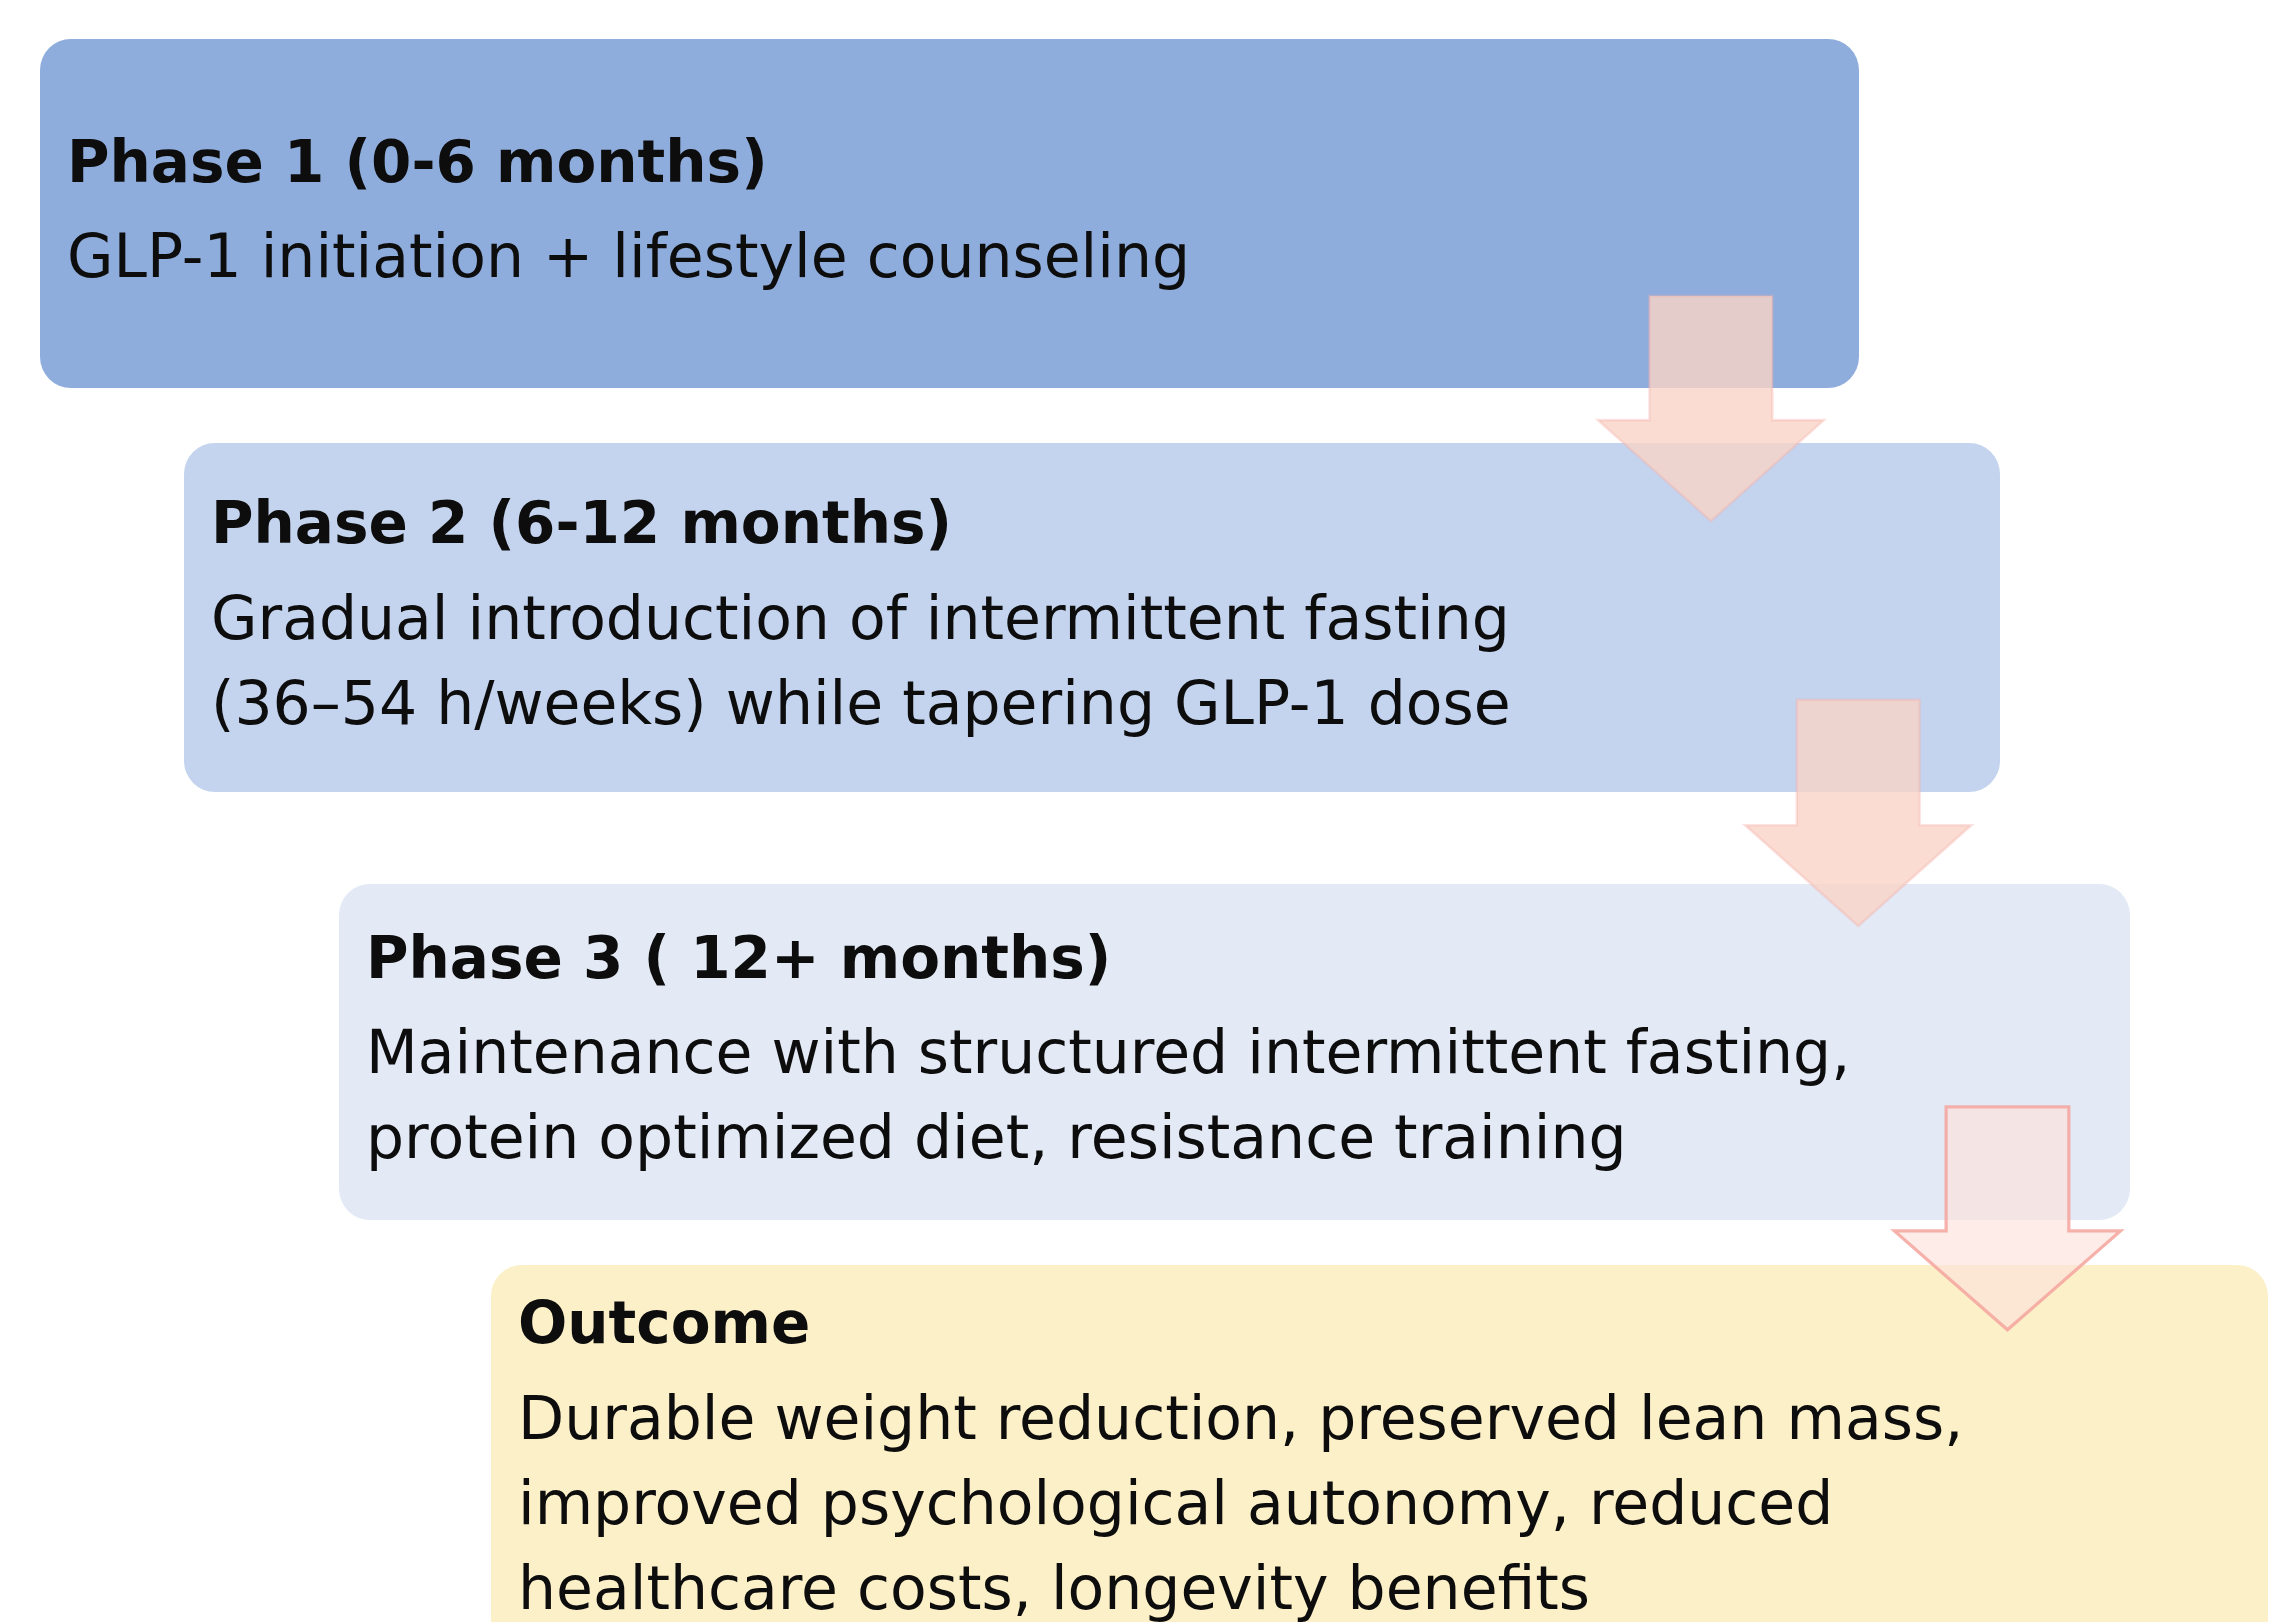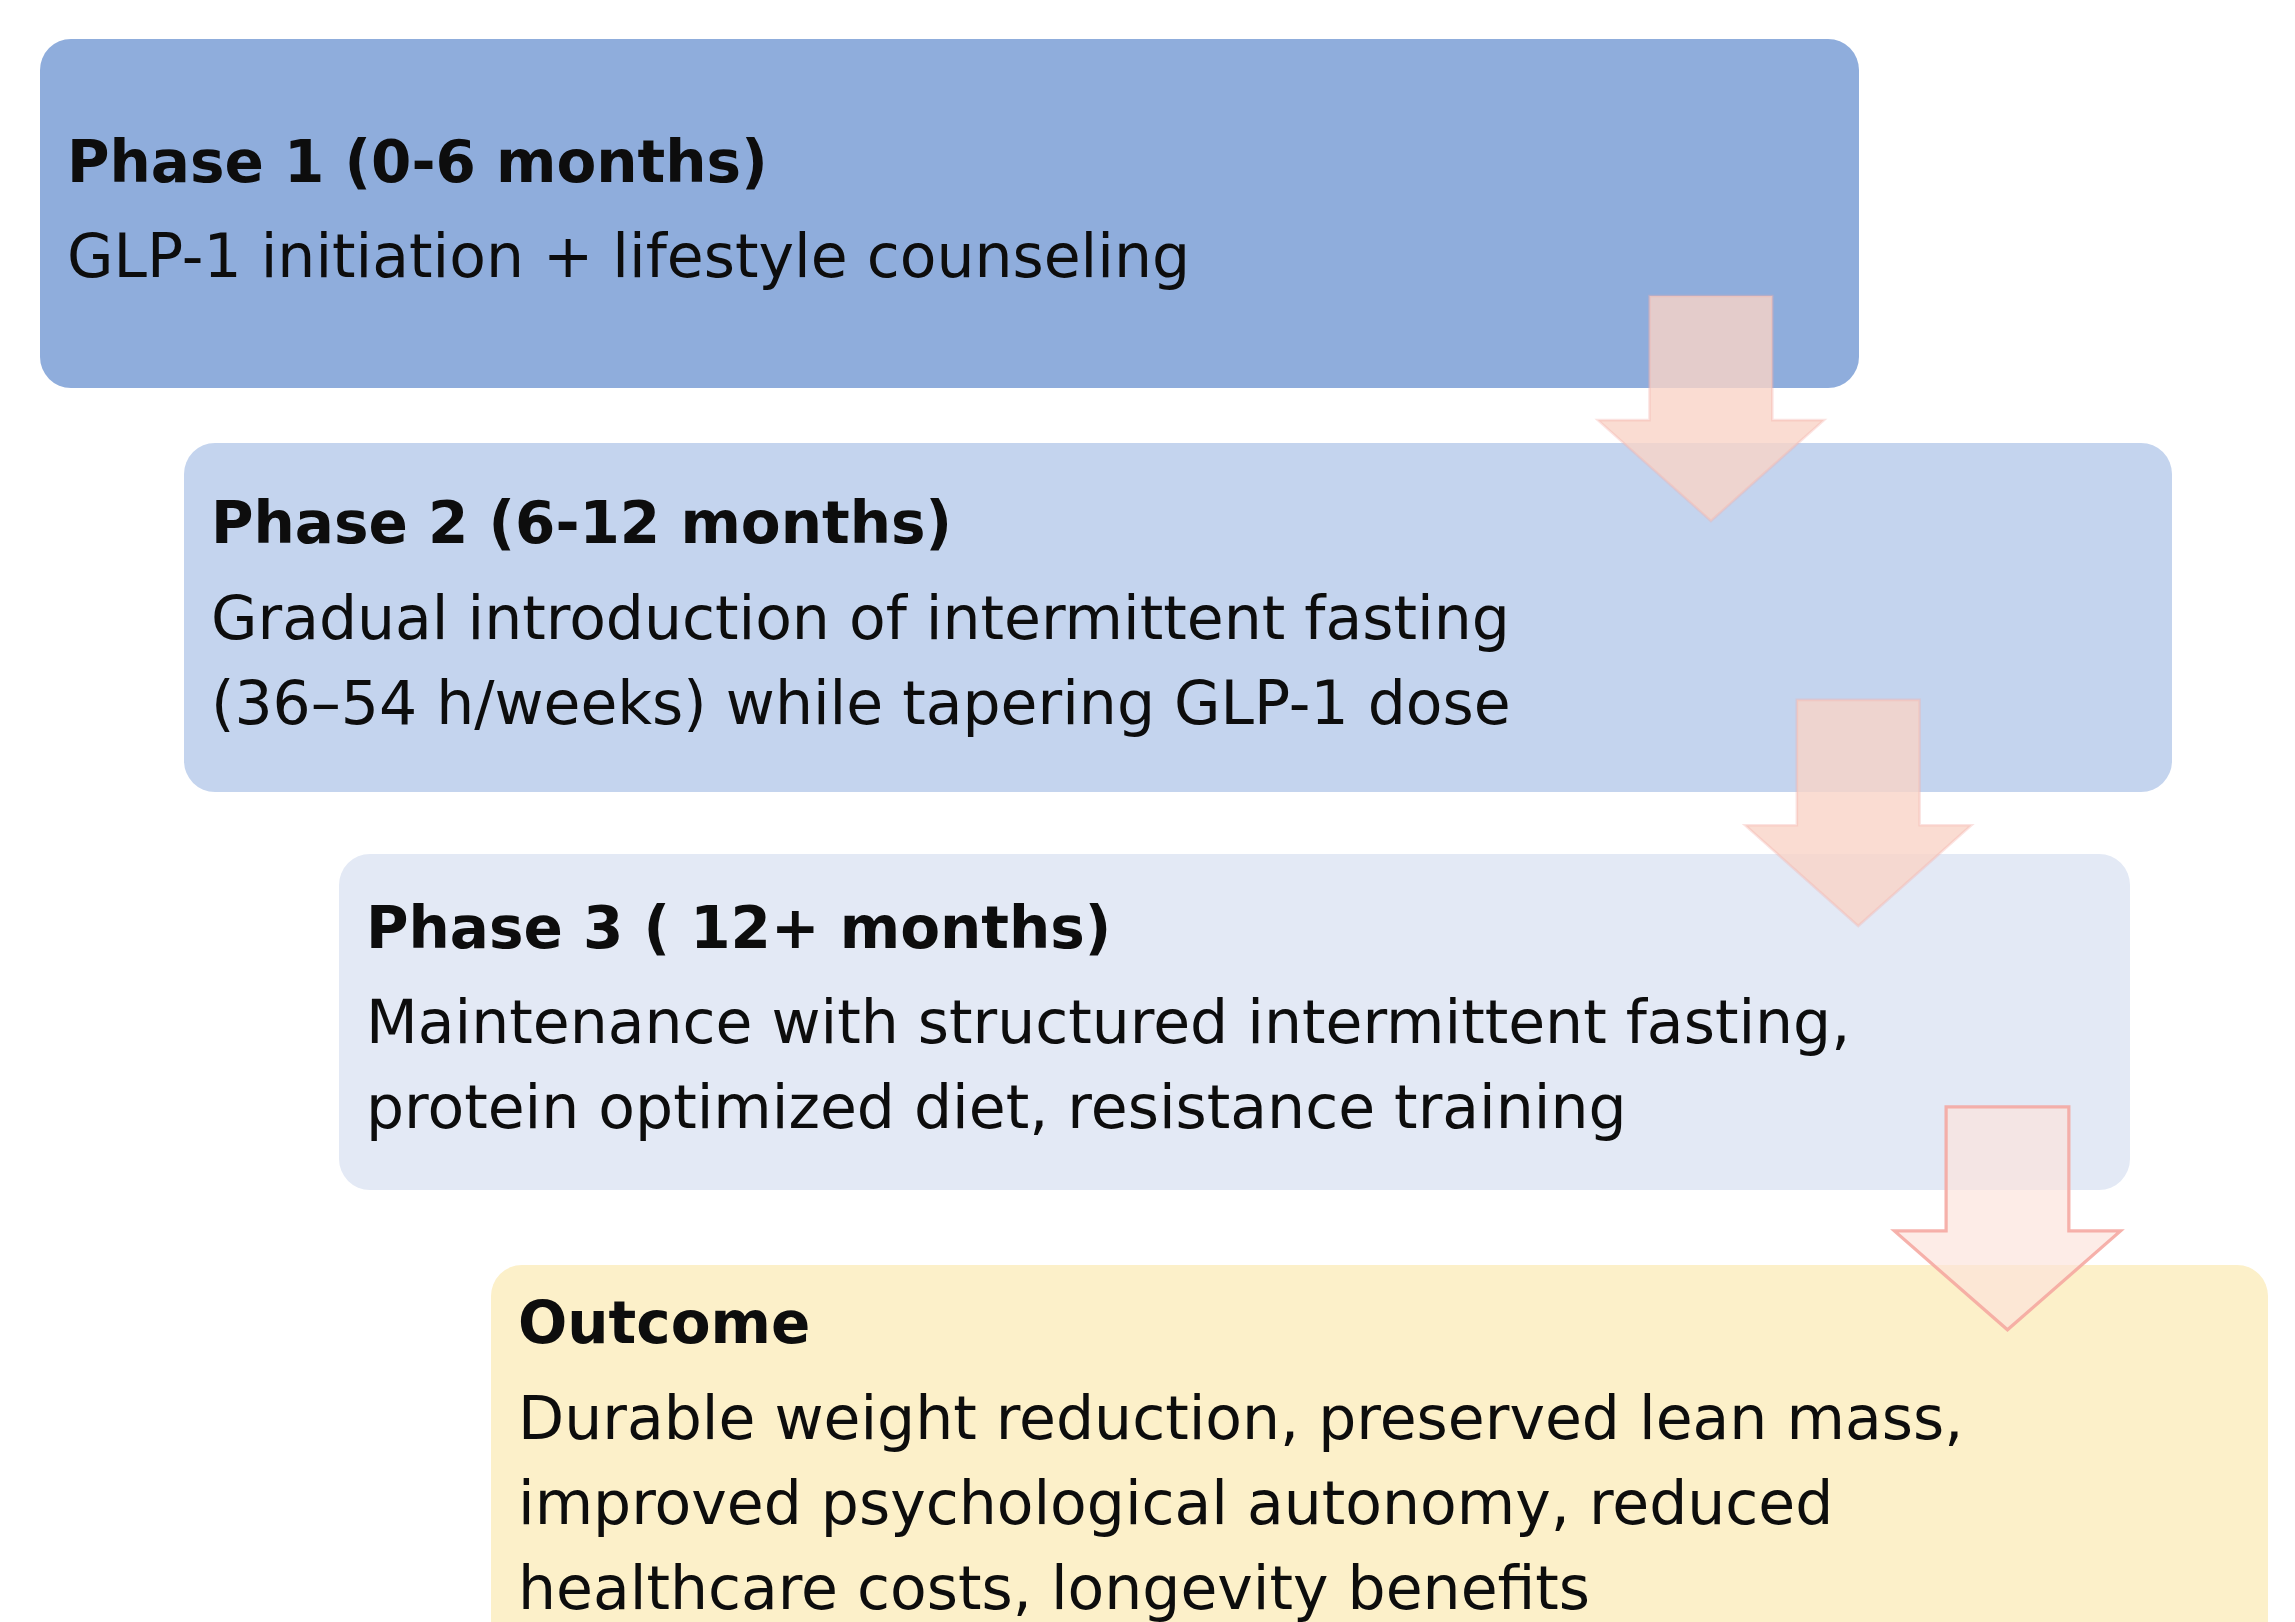--- a/index.html
+++ b/index.html
@@ -18,22 +18,22 @@
   }
   .node h2{
     margin:0 0 17px 0;
     font-size:58px;line-height:1.2;font-weight:bold;
     letter-spacing:0;
   }
   .node .body{font-size:60px;line-height:1.42;}
   .node .body .line{display:block;}
   
   .n1{left:40px;  top:39px;   width:1819px;height:349px;background:#8faddc;}
-  .n2{left:184px; top:443px;  width:1988px;height:349px;background:#c4d4ee;}
-  .n3{left:339px; top:854px; width:1791px;height:336px;background:#e3e9f5;}
+  .n2{left:184px; top:443px;  width:1816px;height:349px;background:#c4d4ee;}
+  .n3{left:339px; top:884px; width:1791px;height:336px;background:#e3e9f5;}
   .n4{left:491px; top:1265px; width:1777px;height:391px;background:#fcf0c9;}
   .arrow-layer{
     position:absolute;left:0;top:0;width:2295px;height:1622px;
     pointer-events:none;z-index:5;
   }
 </style>
 </head>
 <body>
 
 <div class="canvas">

